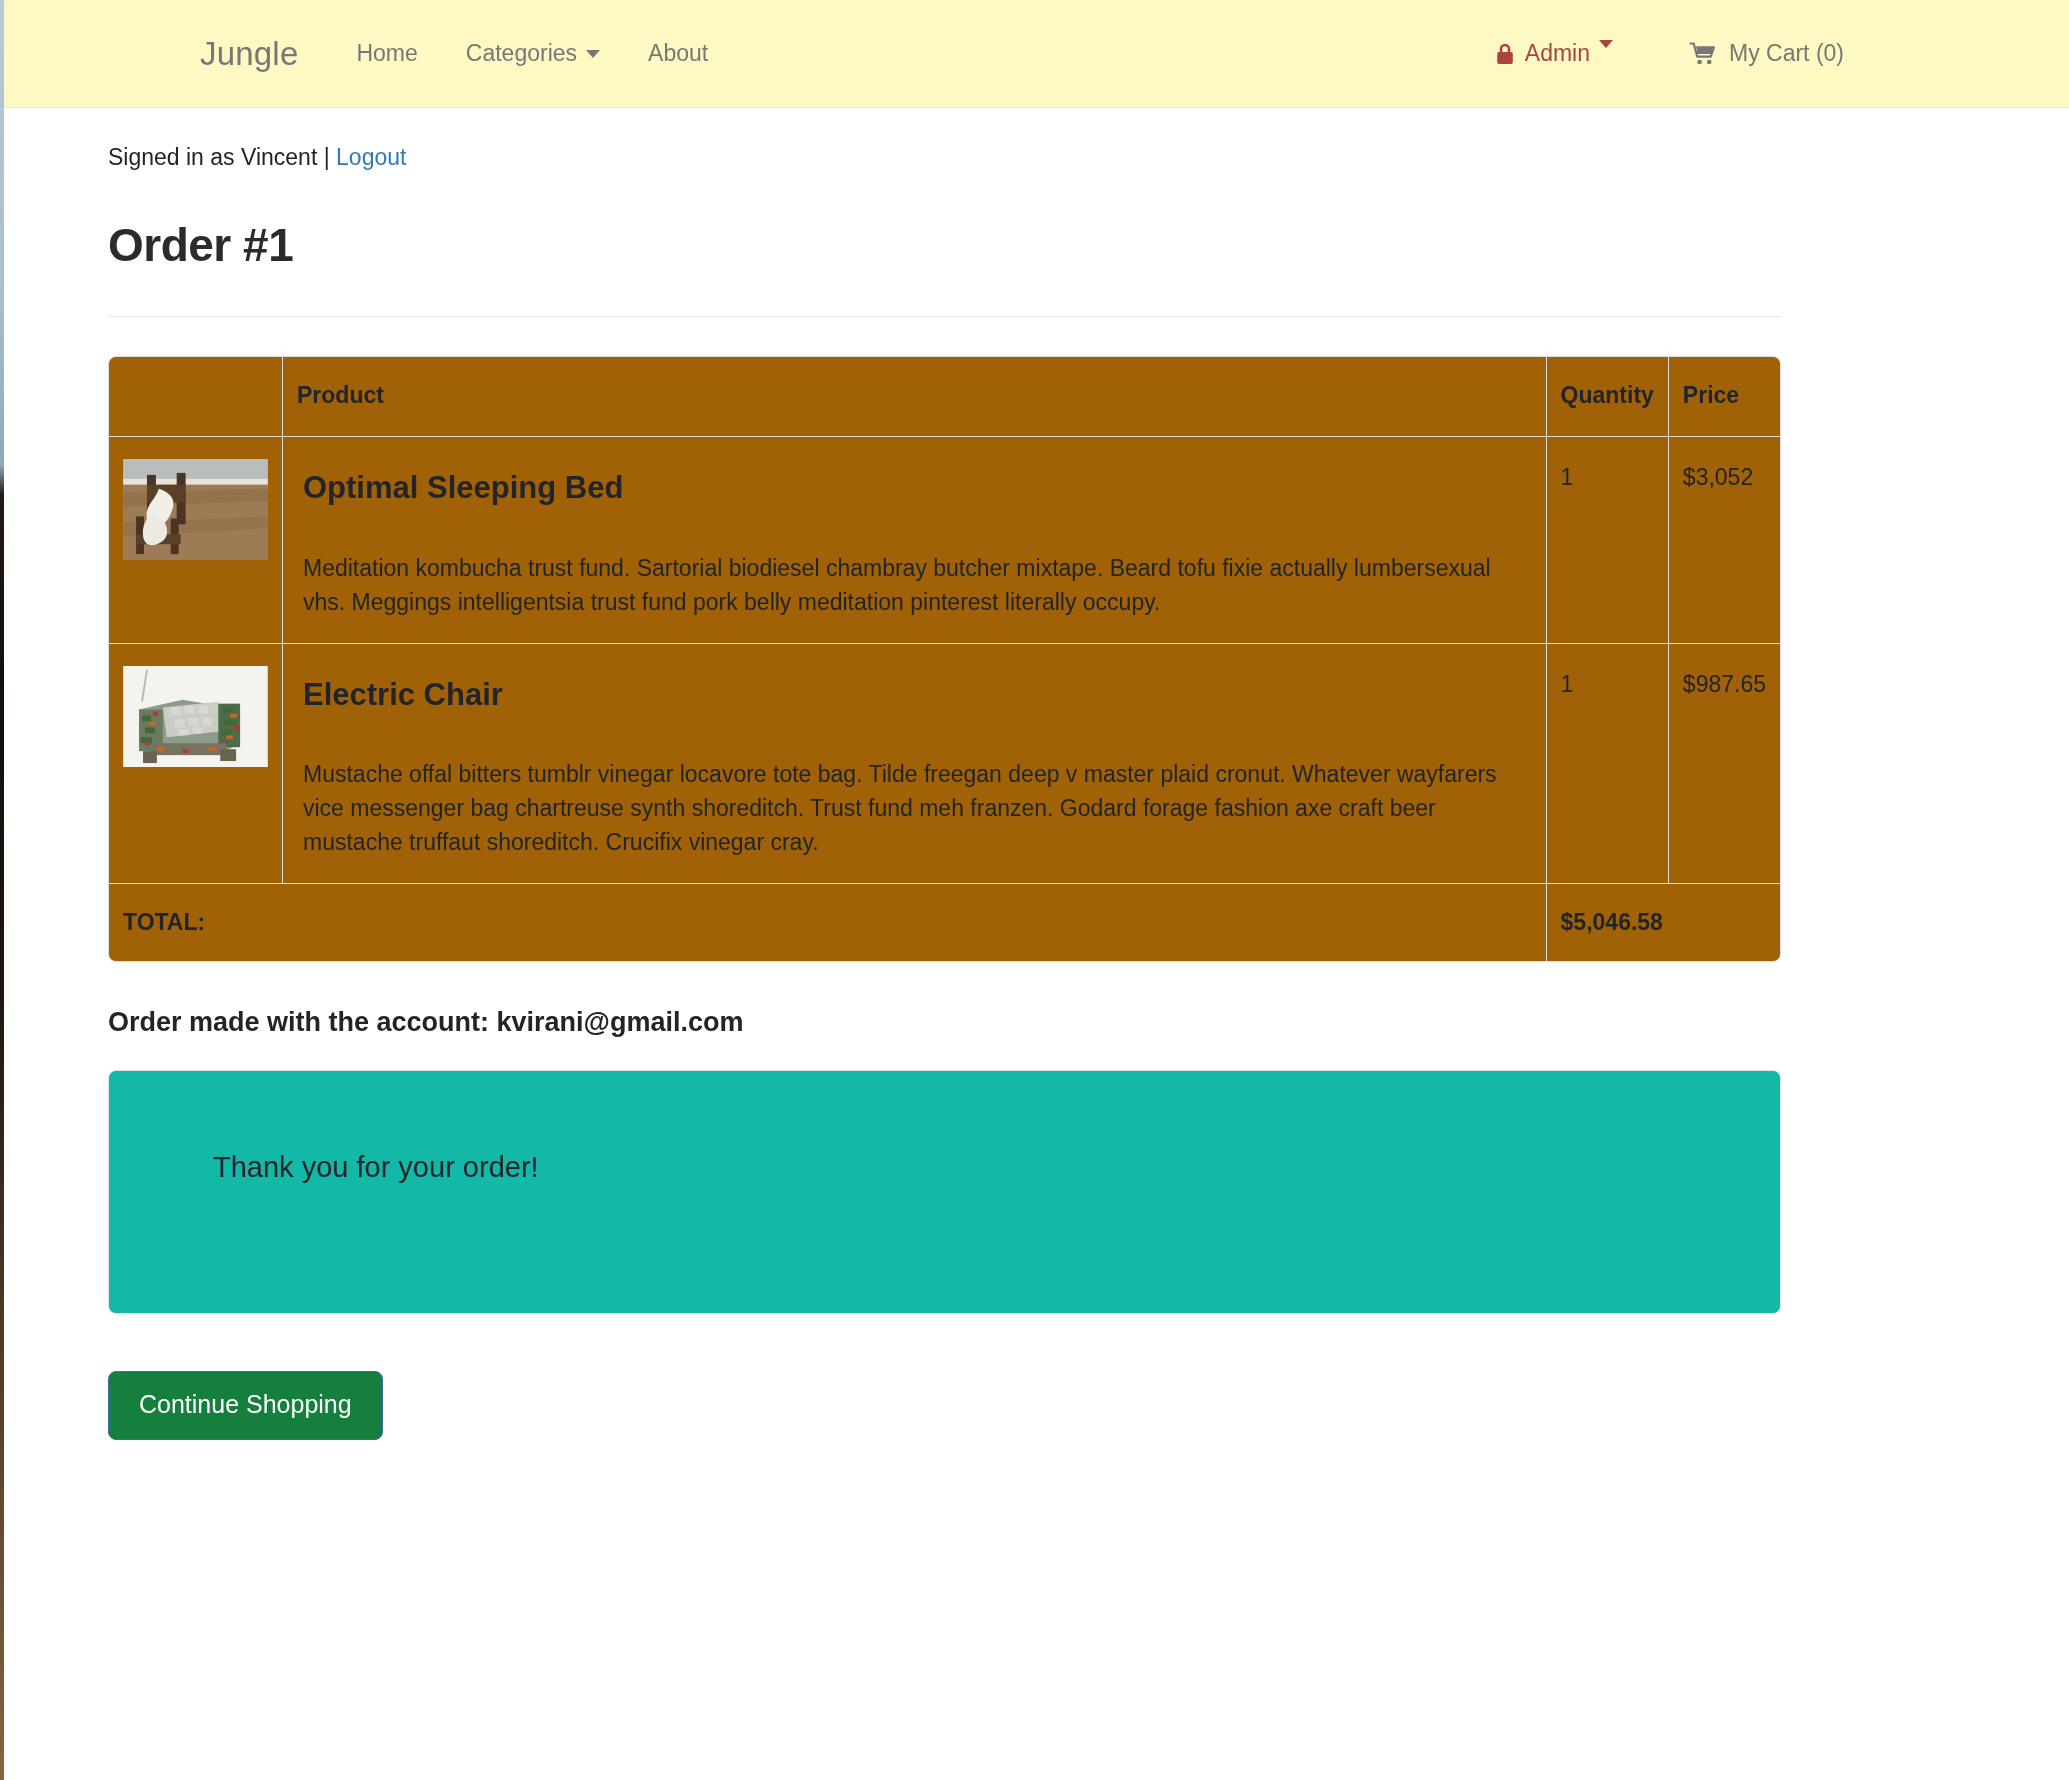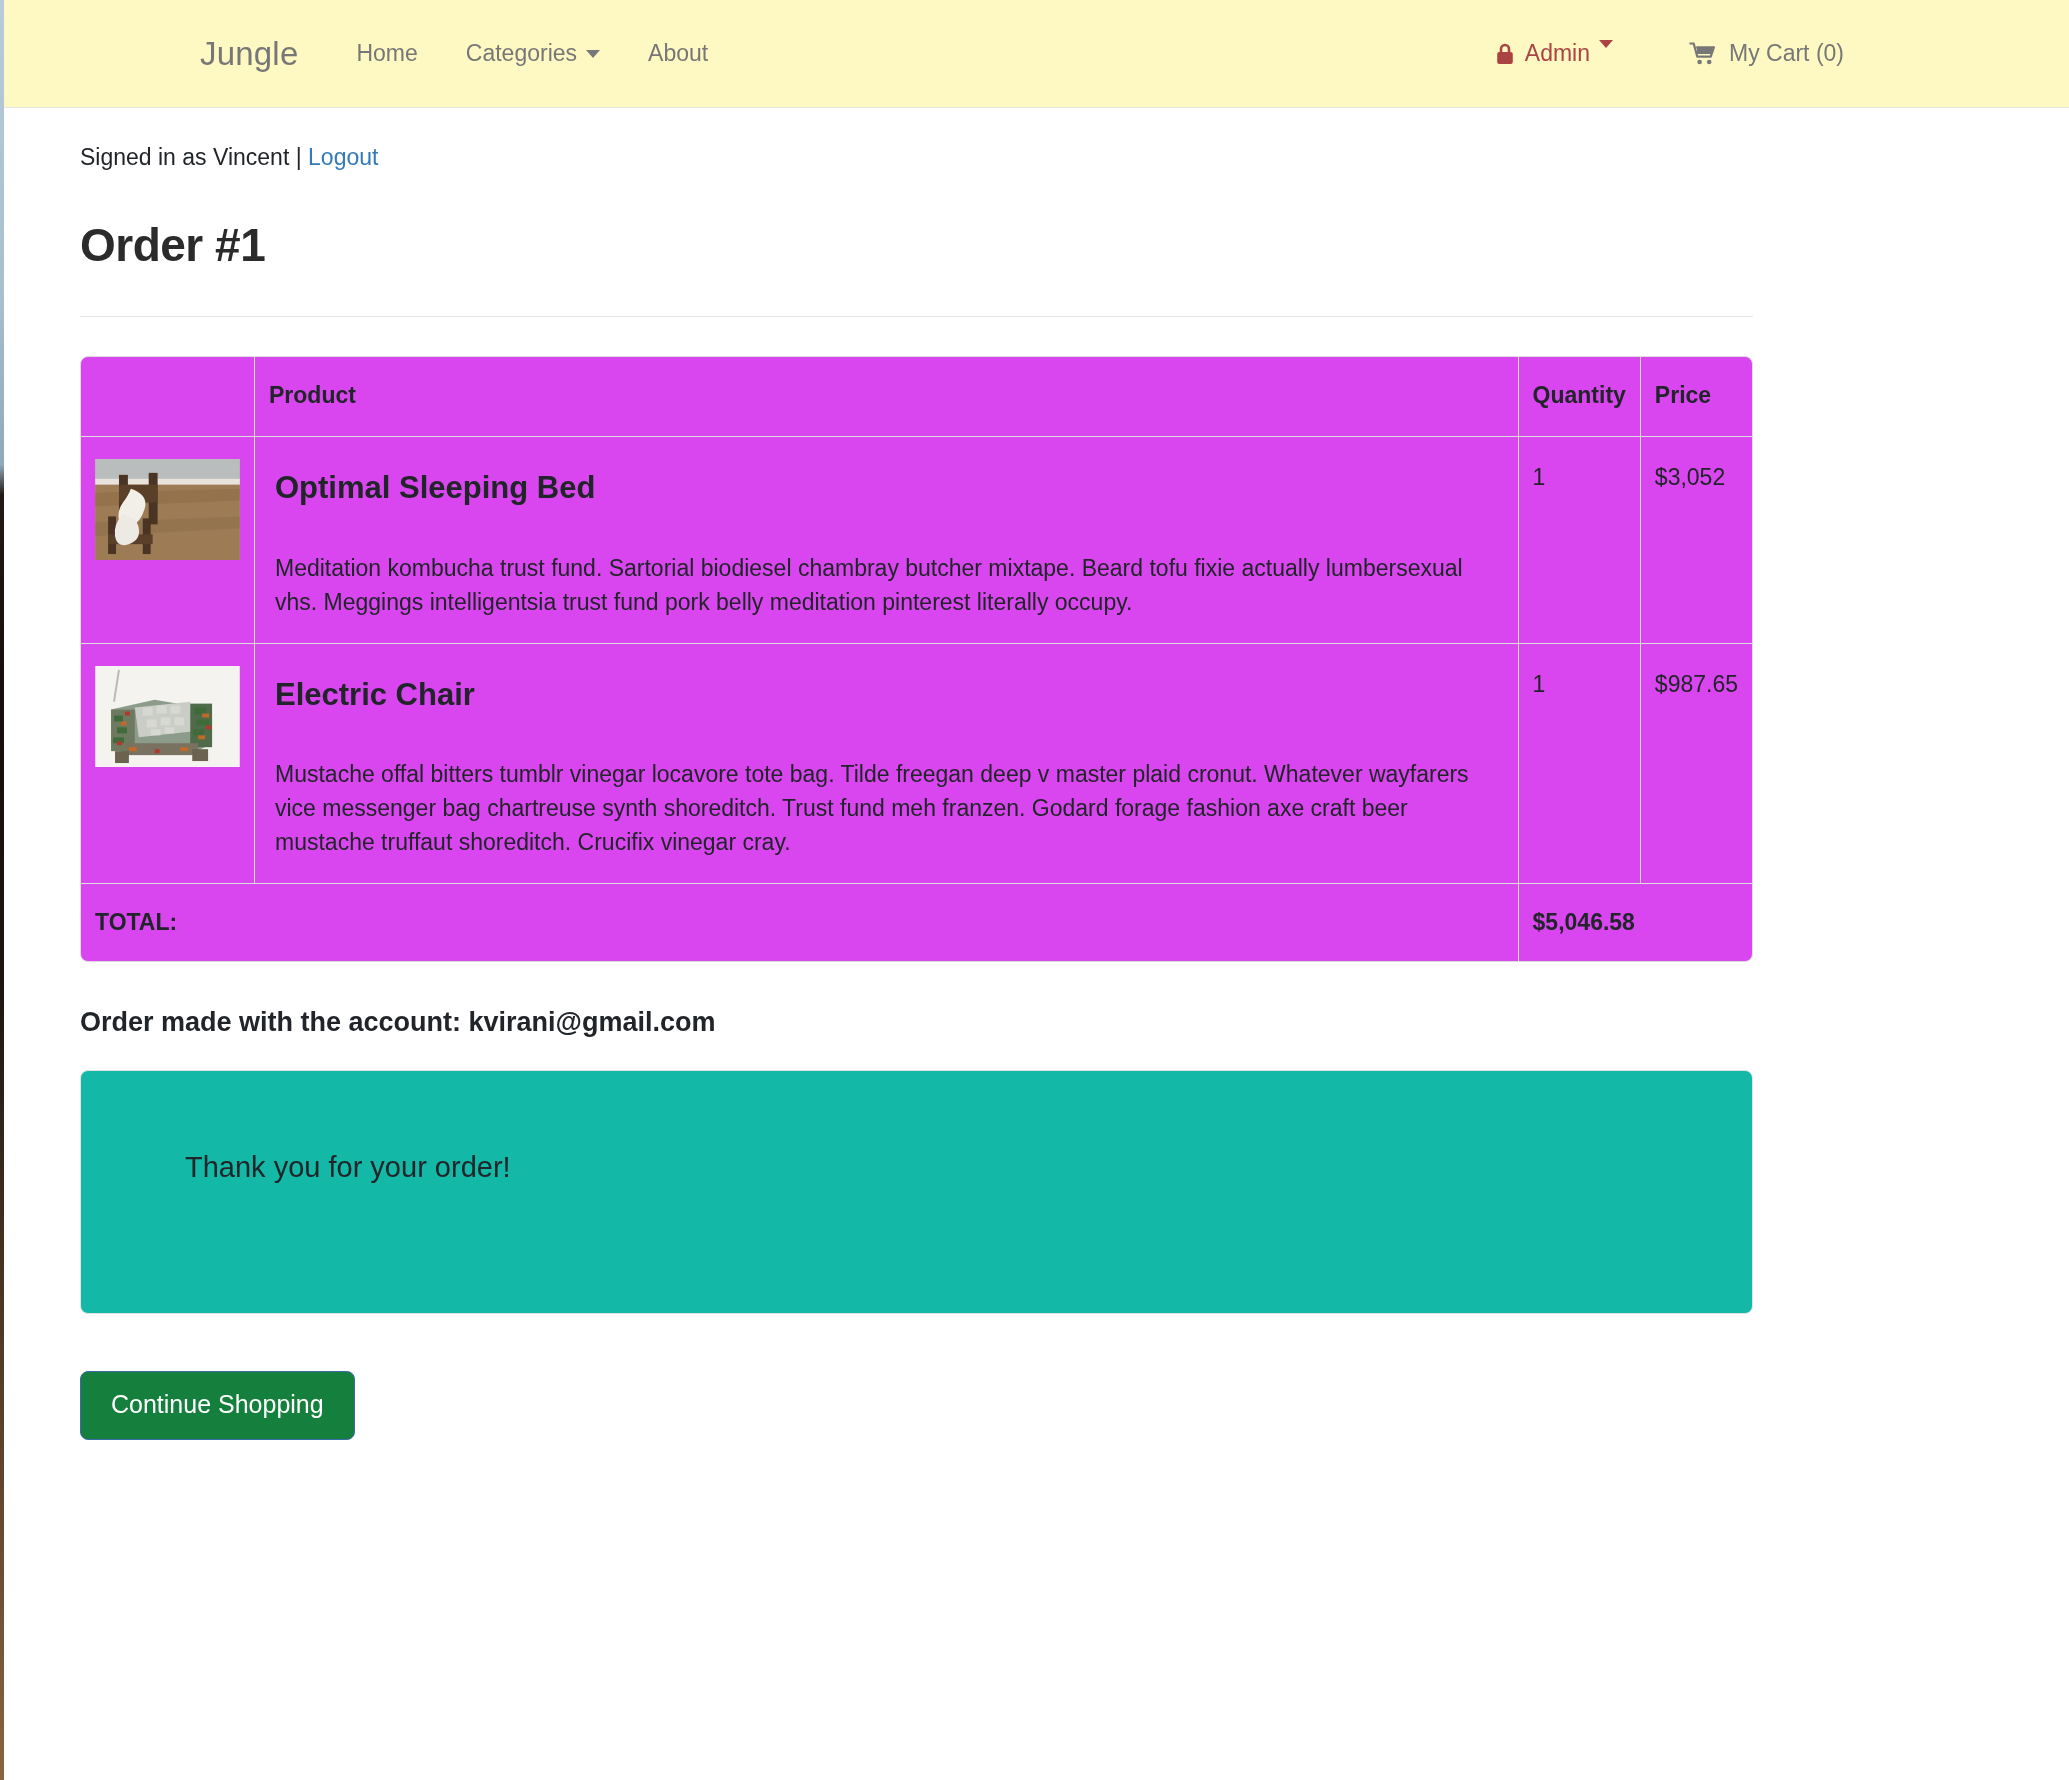--- a/index.html
+++ b/index.html
@@ -86,21 +86,21 @@
     align-items: center;
     padding: 0 22px;
     margin-left: 30px;
     text-align: center;
   }
   .cart-icon { margin-right: 12px; display: inline-flex; align-items: center; }
 
   
   .container {
     width: 1673px;
-    margin-left: 80px;
+    margin-left: 108px;
     padding-top: 0;
   }
 
   .signed-in {
     font-size: 23px;
     color: #212529;
     padding-top: 32px;
     line-height: 1.5;
   }
   .signed-in a { color: #337ab7; text-decoration: none; }
@@ -122,21 +122,21 @@
 
   
   .order-table {
     width: 1673px;
     border-collapse: separate;
     border-spacing: 0;
     margin-top: 39px;
     border: 1px solid #ddd;
     border-radius: 8px;
     overflow: hidden;
-    background: #d946ef;
+    background: #a16207;
   }
   .order-table th,
   .order-table td {
     border-right: 1px solid #ddd;
     border-bottom: 1px solid #ddd;
     padding: 16px 14px;
     vertical-align: top;
     font-size: 23px;
     line-height: 1.45;
   }

